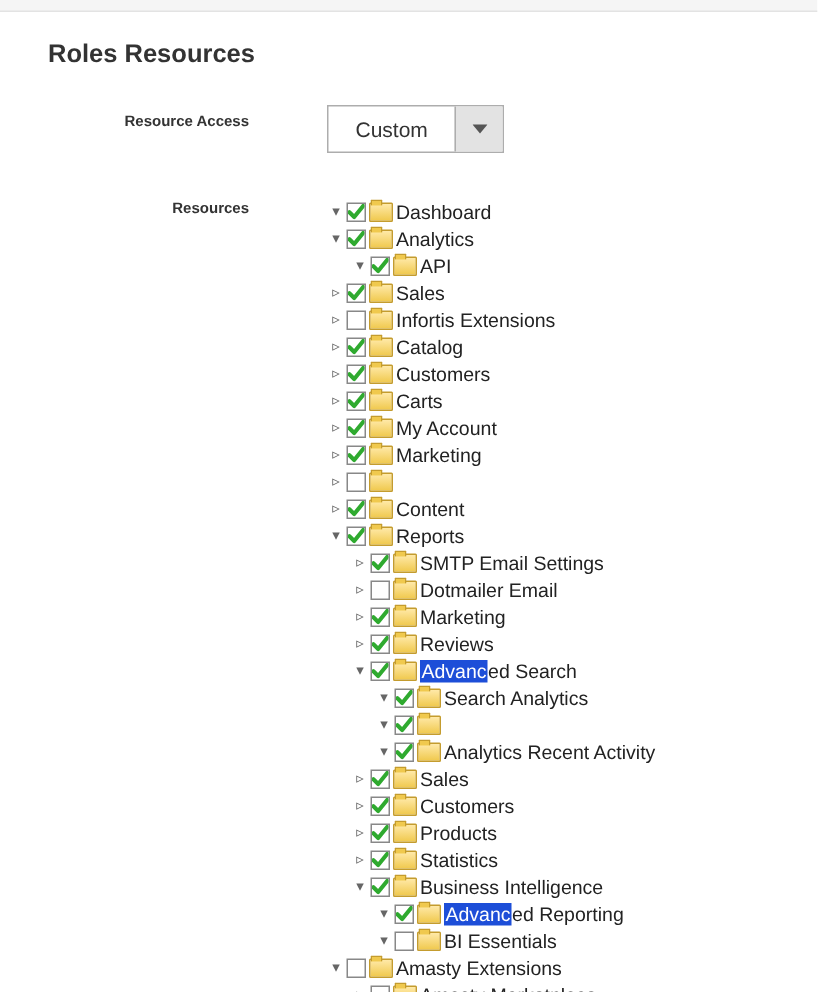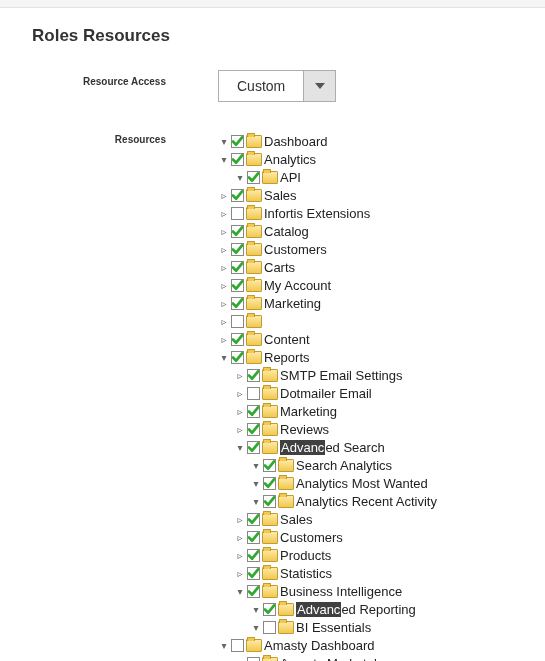--- a/index.html
+++ b/index.html
@@ -104,21 +104,21 @@
     position: absolute;
     top: -2px; left: 1px;
     width: 6px; height: 3px;
     background: #f0c94e;
     border: 1px solid #c49c2e;
     border-bottom: none;
     border-radius: 1px 1px 0 0;
   }
   .label { font-size: 13px; color: #222; }
   .hl {
-    background: #404040;
+    background: #1d4ed8;
     color: #fff;
     padding: 0 1px;
   }
 </style>
 </head>
 <body>
 
 <div class="topbar"></div>
 
 <div class="section-title">Roles Resources</div>
@@ -360,21 +360,20 @@
                 </li>
                 <li class="node">
                   <div class="node-row">
                     <span class="toggle">▾</span>
                     <span class="chk checked">
                       <svg viewBox="0 0 12 12">
                         <path d="M1 6 L4.5 9.5 L11 1.5" stroke="#2faa2f" stroke-width="3" fill="none" stroke-linecap="round" stroke-linejoin="round"></path>
                       </svg>
                     </span>
                     <span class="folder"></span>
-                    <span class="label">Analytics Most Wanted</span>
                   </div>
                 </li>
                 <li class="node">
                   <div class="node-row">
                     <span class="toggle">▾</span>
                     <span class="chk checked">
                       <svg viewBox="0 0 12 12">
                         <path d="M1 6 L4.5 9.5 L11 1.5" stroke="#2faa2f" stroke-width="3" fill="none" stroke-linecap="round" stroke-linejoin="round"></path>
                       </svg>
                     </span>
@@ -466,21 +465,21 @@
                 </li>
               </ul>
             </li>
           </ul>
         </li>
         <li class="node">
           <div class="node-row">
             <span class="toggle">▾</span>
             <span class="chk"></span>
             <span class="folder"></span>
-            <span class="label">Amasty Dashboard</span>
+            <span class="label">Amasty Extensions</span>
           </div>
           <ul>
             <li class="node">
               <div class="node-row">
                 <span class="toggle">▹</span>
                 <span class="chk"></span>
                 <span class="folder"></span>
                 <span class="label">Amasty Marketplace</span>
               </div>
             </li>

